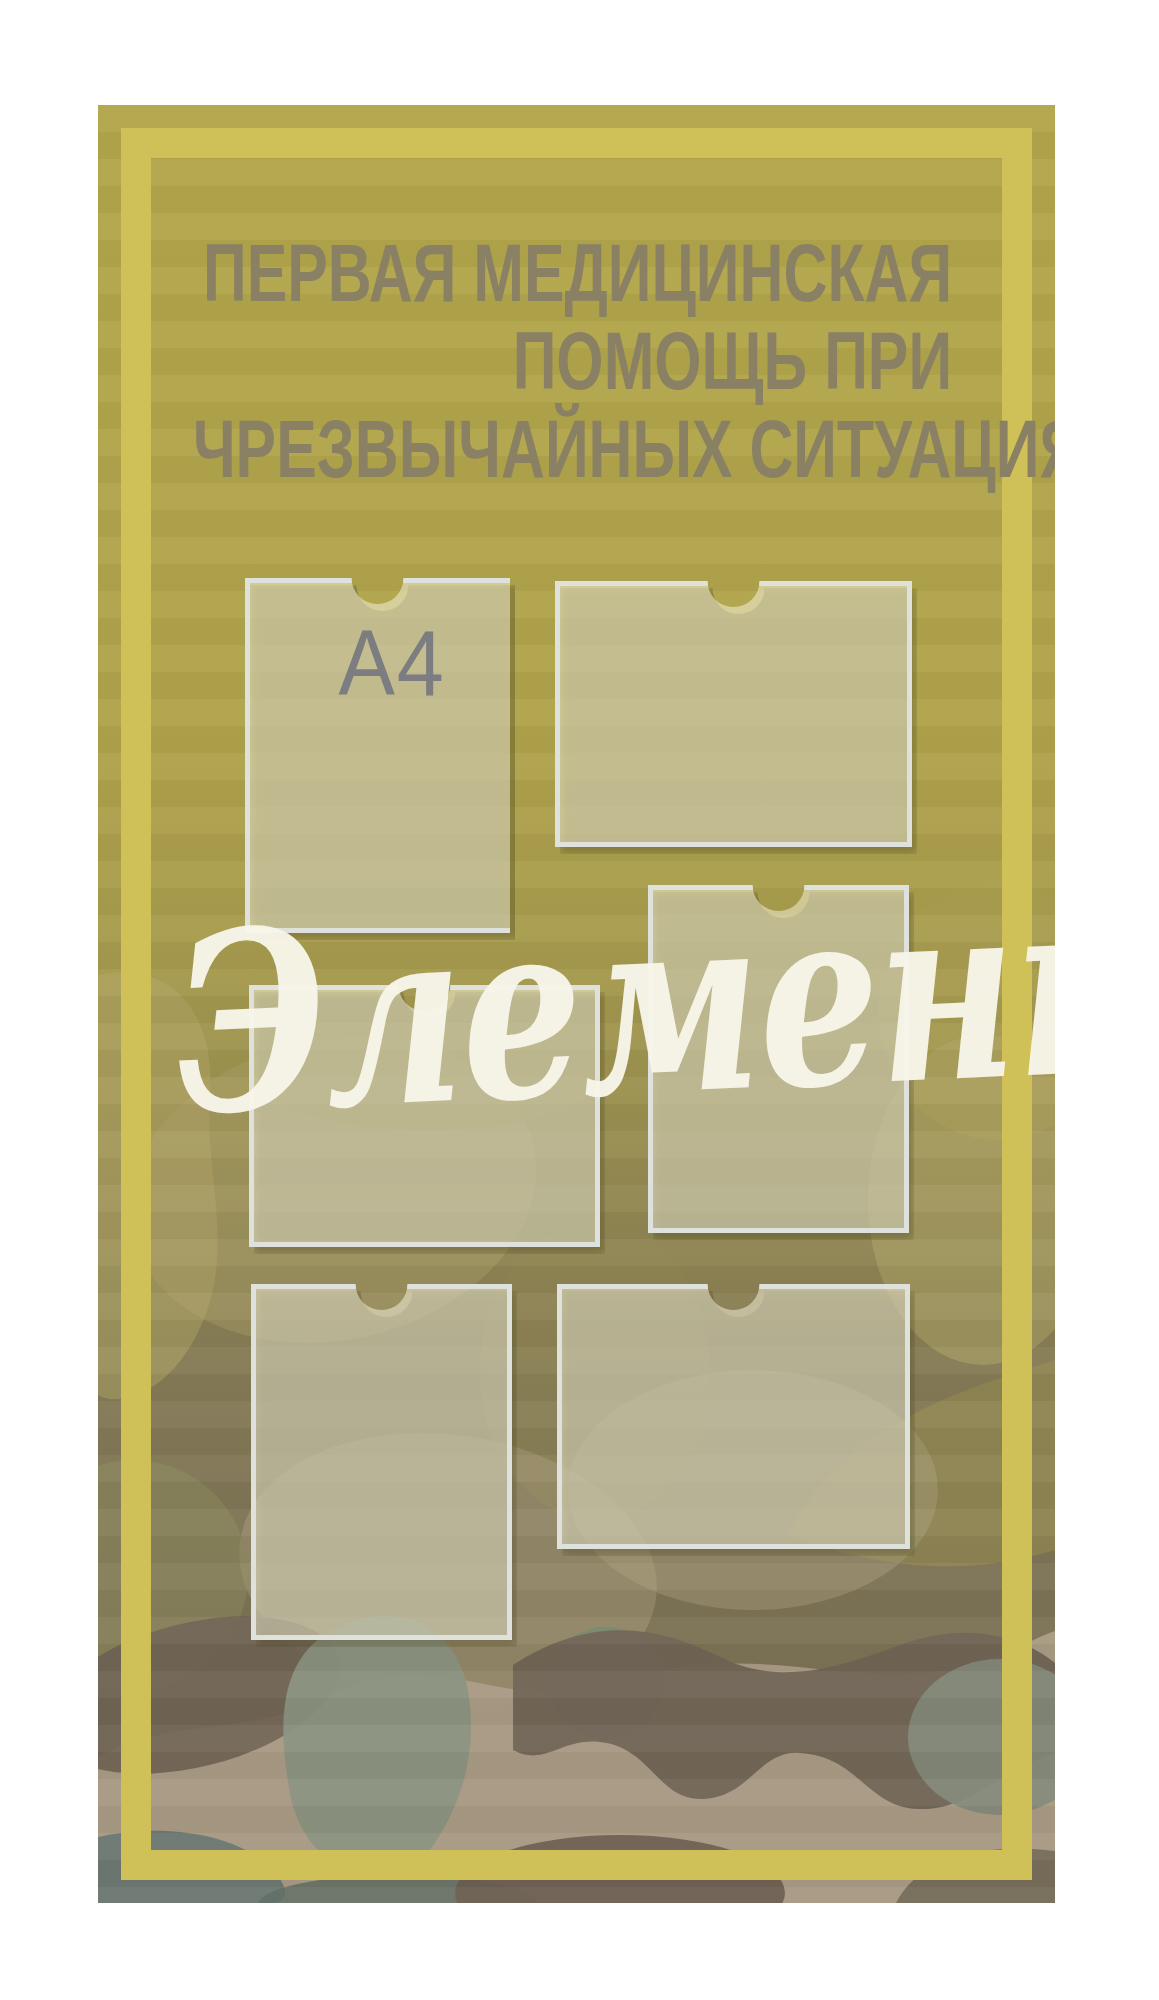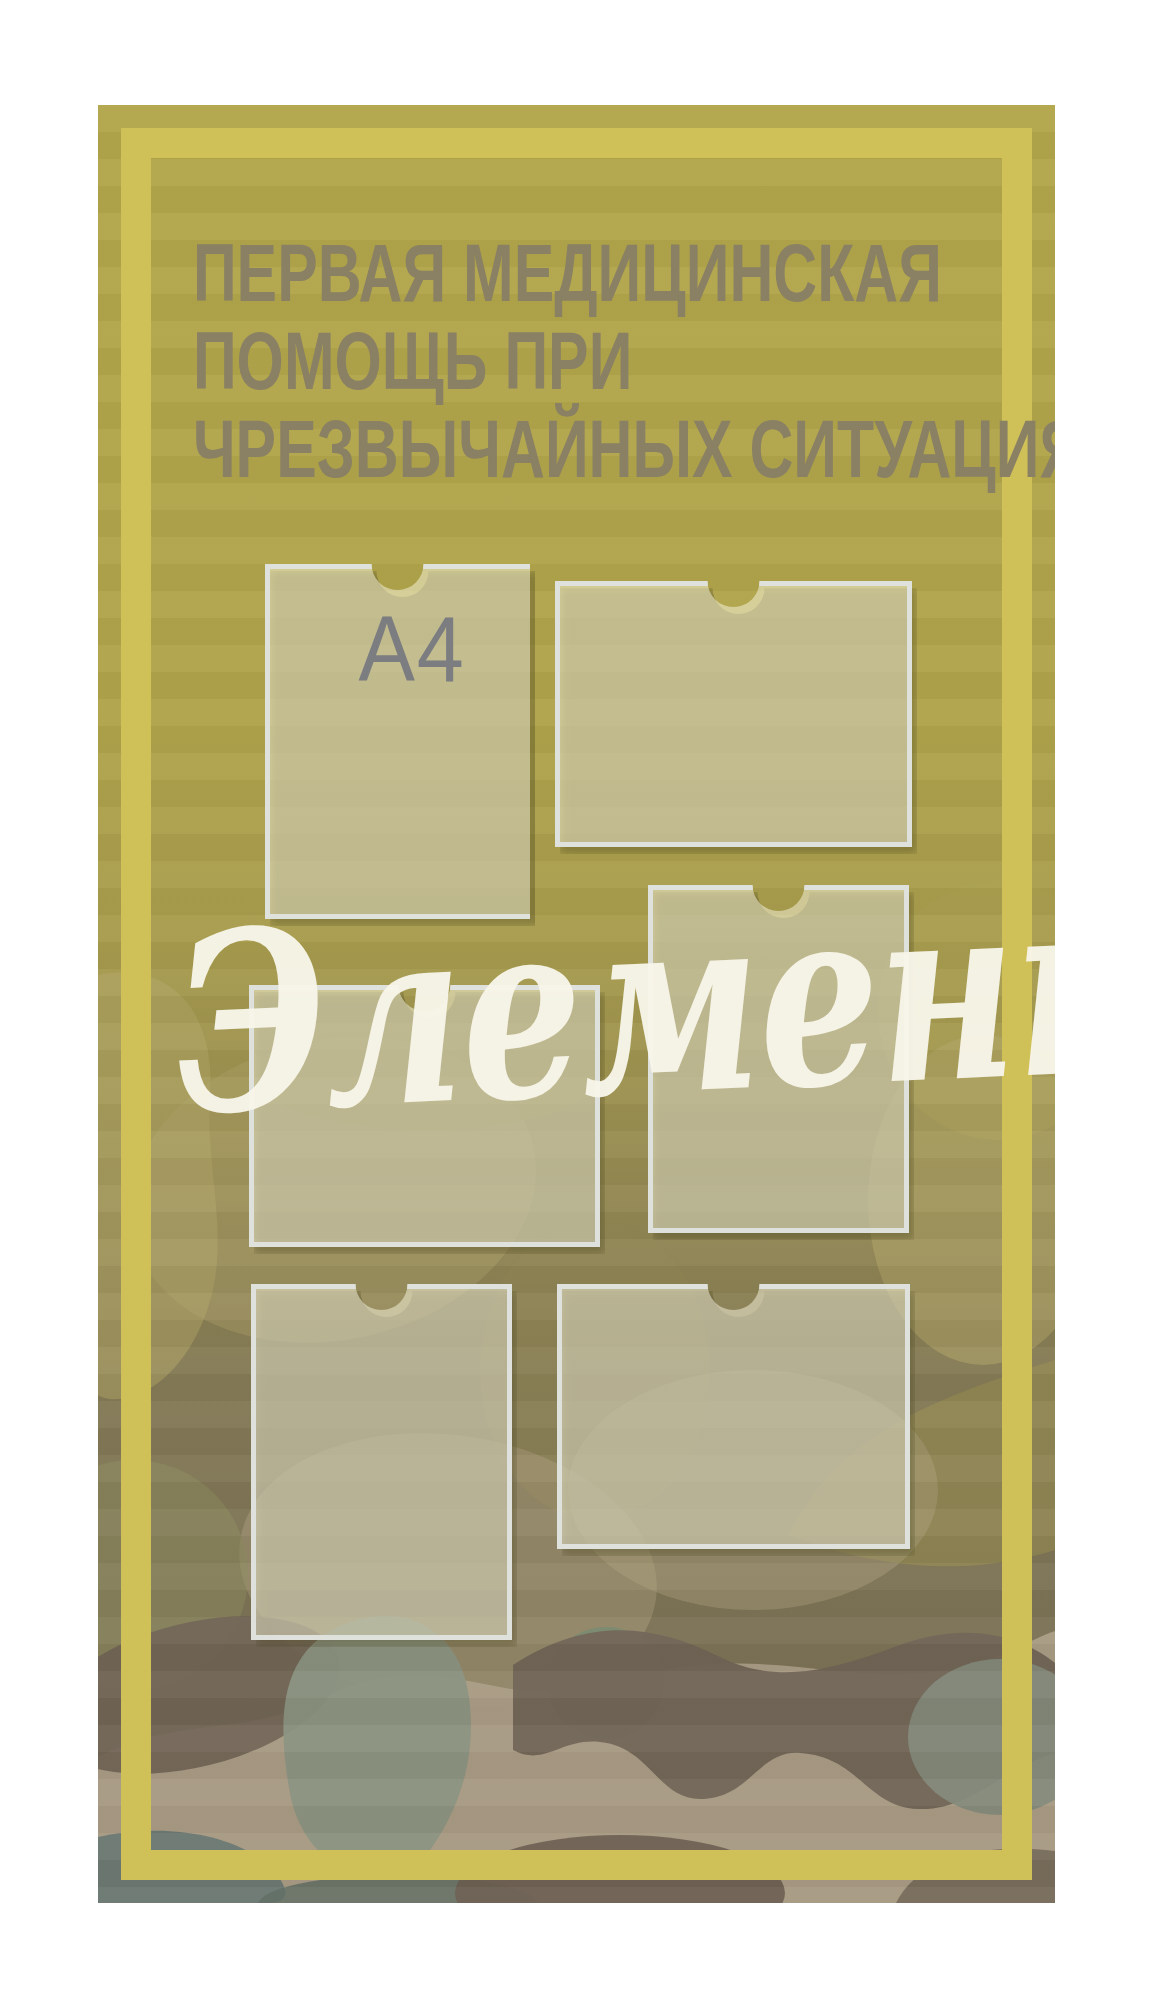--- a/index.html
+++ b/index.html
@@ -26,21 +26,21 @@
       var(--olive) 0%, #b0a44b 34%, #a89c4d 46%, #9c9150 55%,
       #8f8553 63%, #847a56 71%, #7d7356 82%, #786e55 100%);
   }
   .camo{position:absolute;left:0;top:0;width:957px;height:1798px;display:block;}
   .bands{position:absolute;inset:0;pointer-events:none;
     background:repeating-linear-gradient(180deg,
       rgba(255,255,255,0.028) 0px 27px, rgba(20,20,10,0.030) 27px 54px);}
   .stripe{position:absolute;left:23px;top:23px;right:23px;bottom:23px;
     border:30px solid var(--stripe);}
 
-  .title{position:absolute;left:0;right:8px;top:124px;text-align:left;color:var(--title);}
+  .title{position:absolute;left:0;right:8px;top:124px;text-align:right;color:var(--title);}
   .title .line{display:block;height:88px;line-height:88px;font-weight:bold;font-size:76px;
     white-space:nowrap;letter-spacing:0px;transform:scale(0.80,1.08);transform-origin:50% 50%;}
 
   .pocket-wrap{position:absolute;}
   .pocket-shadow{position:absolute;inset:0;background:rgba(70,62,25,0.35);
     filter:blur(4px);transform:translate(5px,7px);}
   .pocket{position:absolute;inset:0;box-sizing:border-box;
     border:5px solid var(--pocket-border);background:var(--pocket-film);}
   .a4-label{position:absolute;left:0;right:0;top:28px;text-align:center;
     font-size:92px;color:var(--a4);letter-spacing:2px;transform:scale(0.92,1);}
@@ -85,21 +85,21 @@
 
     <div class="stripe"></div>
 
     <div class="title">
       <span class="line">ПЕРВАЯ МЕДИЦИНСКАЯ</span>
       <span class="line">ПОМОЩЬ ПРИ</span>
       <span class="line">ЧРЕЗВЫЧАЙНЫХ СИТУАЦИЯХ</span>
     </div>
 
     <div id="pockets">
-        <div class="pocket-wrap" style="left: 147px; top: 459px; width: 294px; height: 355px; margin-left: 20px;">
+        <div class="pocket-wrap" style="left: 147px; top: 473px; width: 294px; height: 355px;">
           <div class="pocket-shadow" style="clip-path: path(&quot;M 0 0 H 106.5 A 26 26 0 0 0 158.5 0 H 265 V 355 H 0 Z&quot;);"></div>
           <div class="pocket" style="clip-path: path(&quot;M 0 0 H 106.5 A 26 26 0 0 0 158.5 0 H 265 V 355 H 0 Z&quot;);">
             <div class="a4-label">A4</div>
           </div>
         </div>
         <div class="pocket-wrap" style="left: 457px; top: 476px; width: 357px; height: 266px;">
           <div class="pocket-shadow" style="clip-path: path(&quot;M 0 0 H 152.5 A 26 26 0 0 0 204.5 0 H 357 V 266 H 0 Z&quot;);"></div>
           <div class="pocket" style="clip-path: path(&quot;M 0 0 H 152.5 A 26 26 0 0 0 204.5 0 H 357 V 266 H 0 Z&quot;);"></div>
         </div>
         <div class="pocket-wrap" style="left: 550px; top: 780px; width: 261px; height: 348px;">

